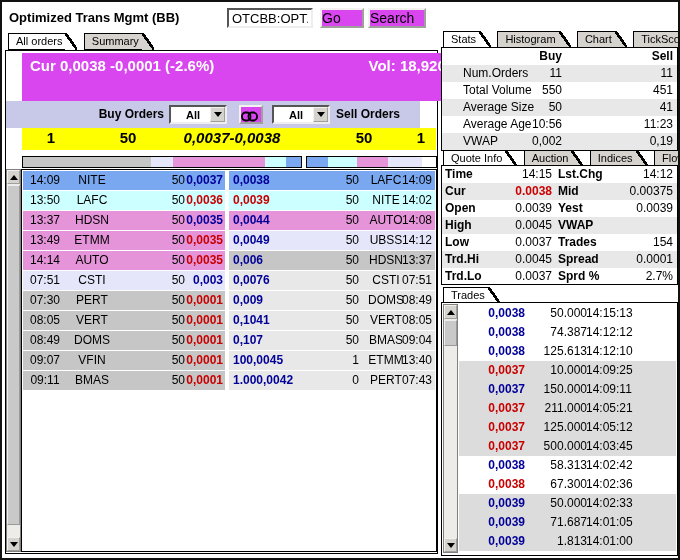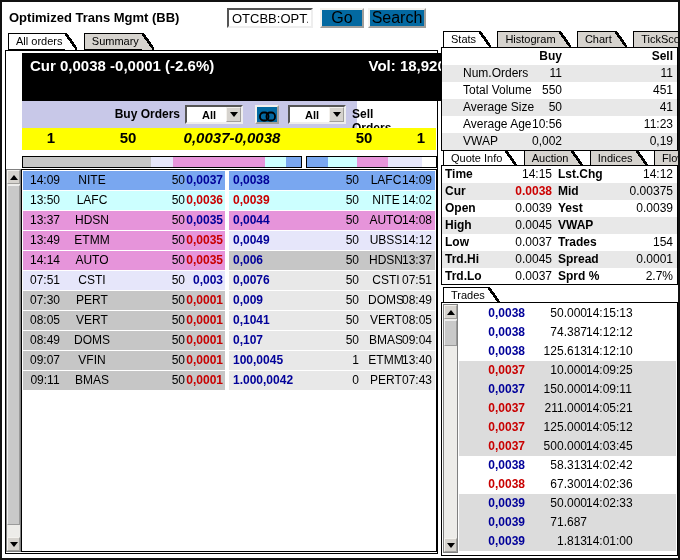--- a/index.html
+++ b/index.html
@@ -6,22 +6,22 @@
   html,body { background:#9a9a9a; }
   body { font-family:"Liberation Sans", sans-serif; }
   #screen { position:relative; width:680px; height:560px; background:#fff;
             border:2px solid #111; overflow:hidden; font-size:12px; color:#000; }
 
   
   .apptitle { position:absolute; left:7px; top:8px; font-size:13px; font-weight:bold; }
   .syminput { position:absolute; left:225px; top:6px; width:86px; height:20px;
               border:2px solid; border-color:#555 #eee #eee #555; background:#fff;
               font-family:"Liberation Sans",sans-serif; font-size:13px; padding:0 3px; }
-  .pushbtn { position:absolute; height:20px; background:#0369a1;
-             border:2px outset #f4f2ee; font-size:16px; text-align:center;
+  .pushbtn { position:absolute; height:20px; background:#d946ef;
+             border:2px outset #f4f2ee; font-size:14px; text-align:left;
              line-height:16px; cursor:pointer; }
   #go-btn { left:318px; top:6px; width:44px; }
   #search-btn { left:366px; top:6px; width:58px; }
 
   
   .tabrow { position:absolute; height:18px; white-space:nowrap; }
   .tab { position:relative; display:inline-block; height:17px; line-height:15px;
          padding:0 3px 0 7px; background:#D6D3CE; border:1px solid #000; border-right:none;
          font-size:11px; margin-right:15px; vertical-align:top; cursor:pointer; }
   .tab::after { content:""; position:absolute; left:100%; top:-1px; width:12px; height:17px;
@@ -30,24 +30,24 @@
   .tab.active::after {
          background:linear-gradient(to bottom left, rgba(0,0,0,0) 42%, #000 42%, #000 56%, #fff 56%); }
   #main-tabs { left:6px; top:31px; }
   #stats-tabs { left:441px; top:29px; }
   #quote-tabs { left:441px; top:148px; }
   #trades-tabrow { left:441px; top:285px; }
 
   
   #main-panel { position:absolute; left:3px; top:48px; width:433px; height:504px;
                 border:1px solid #000; background:#fff; }
-  #banner { position:absolute; left:16px; top:2px; width:461px; height:48px; background:#000000;
+  #banner { position:absolute; left:16px; top:2px; width:461px; height:48px; background:#d946ef;
             color:#fff; font-weight:bold; font-size:15px; display:flex;
             justify-content:space-between; padding:4px 8px; }
-  #filterbar { position:absolute; left:16px; top:50px; width:335px; height:27px; background:#C8C8E8; }
+  #filterbar { position:absolute; left:0; top:50px; width:414px; height:27px; background:#C8C8E8; }
   .flabel { position:absolute; top:6px; font-weight:bold; font-size:12px; }
   #buy-orders-label { left:60px; width:98px; text-align:right; }
   #sell-orders-label { left:330px; }
   .dd { position:absolute; top:4px; width:58px; height:19px; background:#fff;
         border:2px solid; border-color:#555 #eee #eee #555; display:flex; align-items:center;
         padding-left:15px; font-size:11px; font-weight:bold; cursor:pointer; }
   #dd-buy { left:163px; } #dd-sell { left:266px; }
   .dbtn { margin-left:auto; width:15px; height:100%; background:#D6D3CE;
           border:1px outset #f4f2ee; display:flex; align-items:center; justify-content:center; }
   .tri-dn { width:0; height:0; border-left:4px solid transparent; border-right:4px solid transparent;
@@ -504,20 +504,21 @@
           <span class="tt">14:02:36</span>
         </div>
       <div class="trow band-g">
           <span class="tp navy">0,0039</span>
           <span class="ts">50.000</span>
           <span class="tt">14:02:33</span>
         </div>
       <div class="trow band-g">
           <span class="tp navy">0,0039</span>
           <span class="ts">71.687</span>
+          <span class="tt">14:01:05</span>
         </div>
       <div class="trow band-g">
           <span class="tp navy">0,0039</span>
           <span class="ts">1.813</span>
           <span class="tt">14:01:00</span>
         </div>
     </div>
   </div>
 
 </div>

